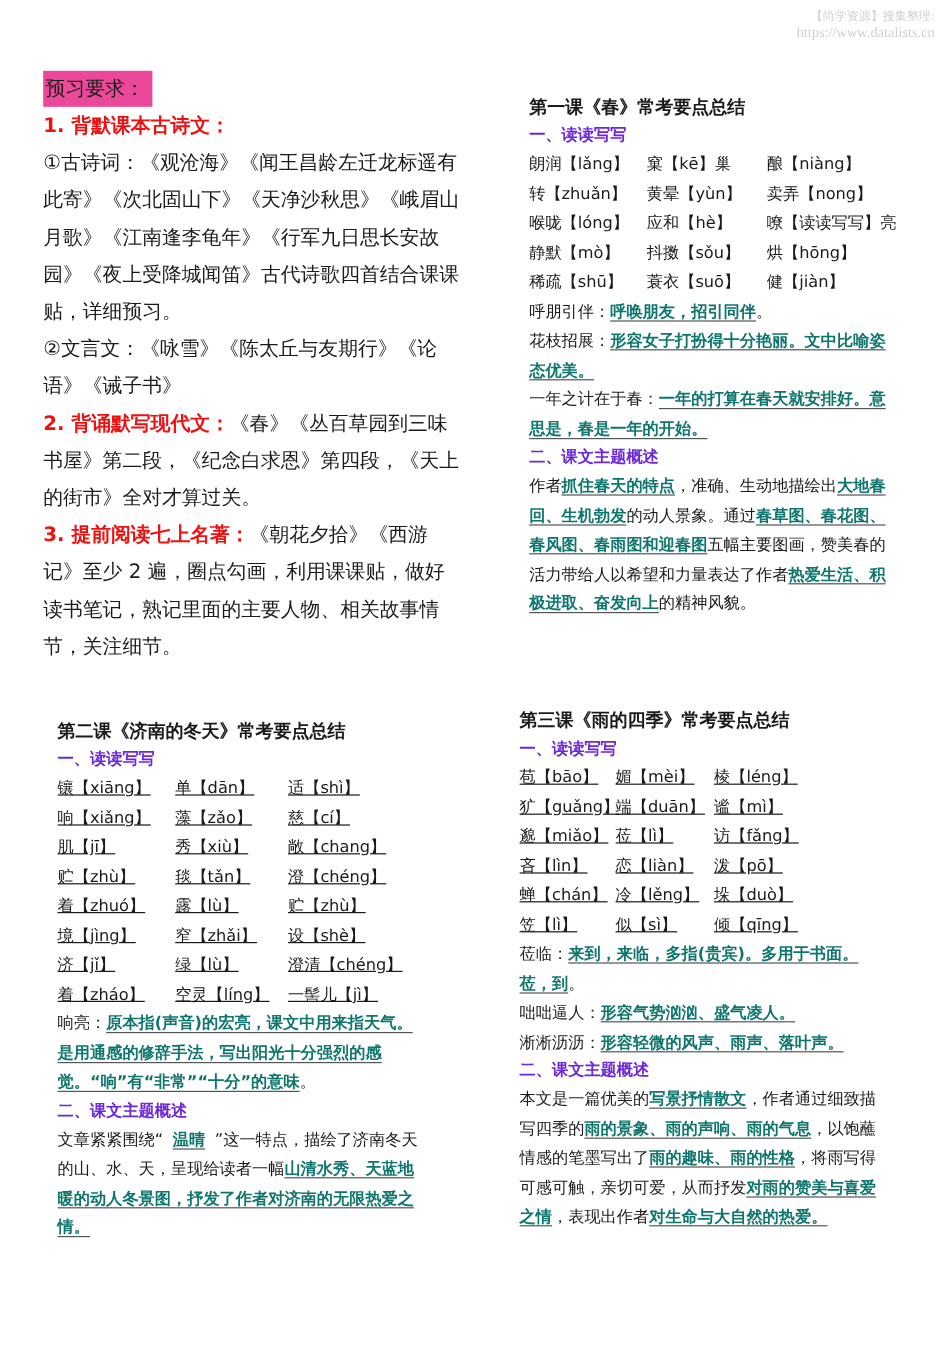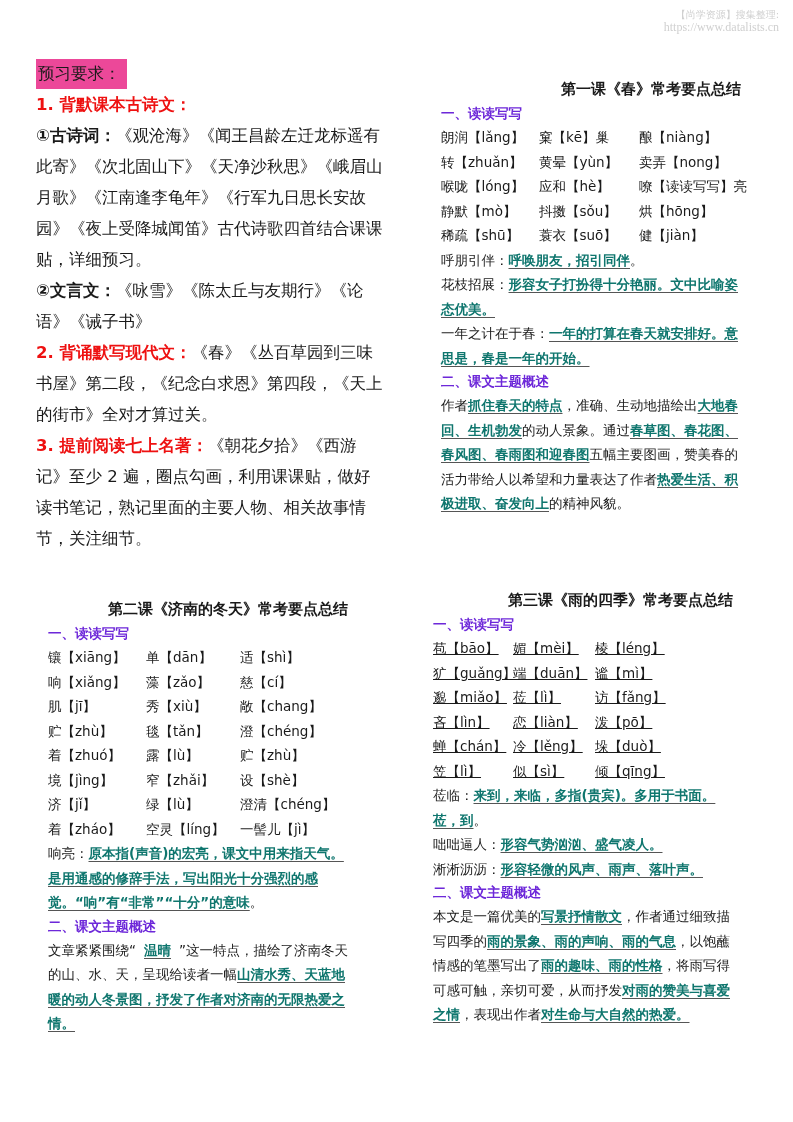--- a/index.html
+++ b/index.html
@@ -8,32 +8,32 @@
   .wm { position:absolute; right:14px; top:8px; text-align:right; color:#d0d0d0; font-size:10px; line-height:13px; }
   .wm .url { font-family:Liberation Serif, serif; font-size:12px; }
   .col { position:absolute; }
   .red { color:#ee1111; font-weight:bold; }
   .ru { color:#0f766e; font-weight:bold; text-decoration:underline; text-decoration-color:#555; text-underline-offset:3px; }
 
   
   #prep { left:36px; top:58px; width:350px; font-size:16.5px; line-height:31px; }
   #prep .title { display:inline-block; background:#ec4899; padding:0 6px 0 2px; line-height:30px; }
   #prep p { margin:0; }
-  #prep .b { font-weight:bold;text-align:right; }
+  #prep .b { font-weight:normal;text-align:right; }
 
   
   .lesson { font-size:13.5px; line-height:24.5px; }
-  .lesson h2 { font-size:15px; font-weight:bold; margin:0; text-align:right; line-height:26px; }
+  .lesson h2 { font-size:15px; font-weight:bold; margin:0; text-align:left; line-height:26px; }
   .lesson h3 { font-size:13.5px; margin:0; line-height:23px; color:#6d28d9; font-weight:bold; }
   .grid { display:grid; grid-template-columns: 98px 100px auto; }
   .grid span { white-space:nowrap; }
   .lesson p { margin:0; }
   #l1 { left:441px; top:76px; width:300px; }
   #l2 { left:48px; top:596px; width:300px; }
-  #l2 .grid { grid-template-columns: 98px 94px auto; }
+  #l2 .grid { grid-template-columns: 98px 94px auto; text-decoration: underline; }
   #l3 { left:433px; top:587px; width:300px; }
   #l3 .grid { grid-template-columns: 80px 82px auto; text-decoration: underline; }
 </style>
 </head>
 <body>
 
 <div class="wm">
   <div>【尚学资源】搜集整理:</div>
   <div class="url">https://www.datalists.cn</div>
 </div>

